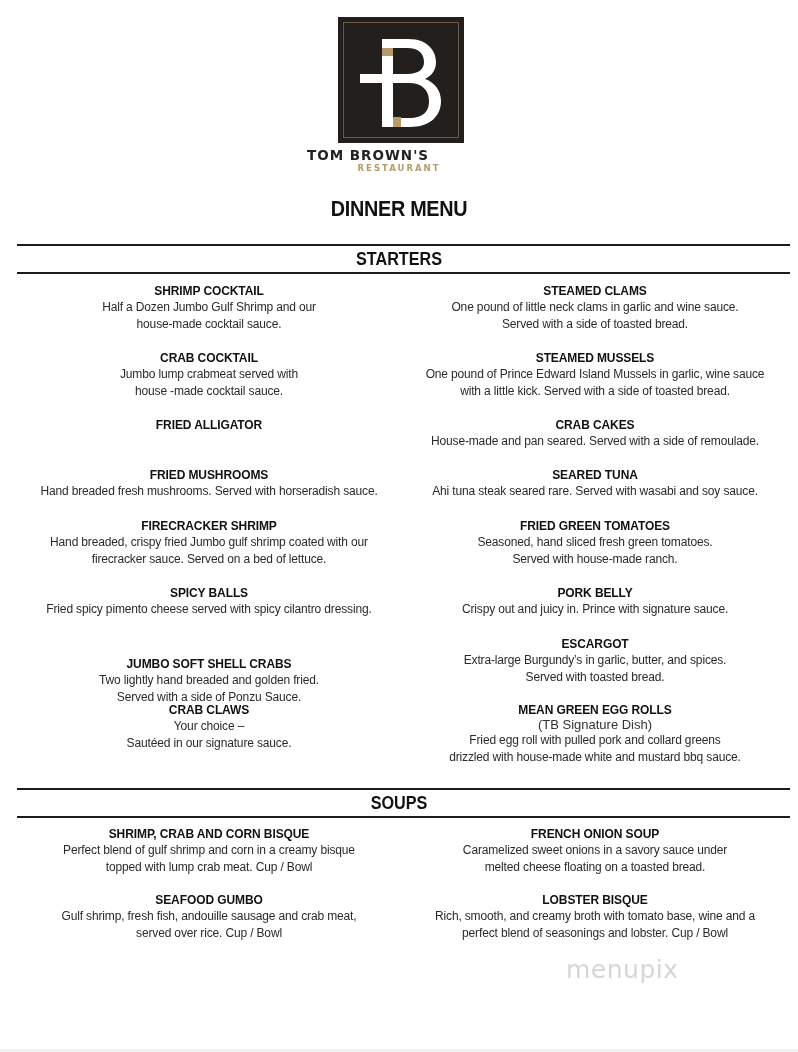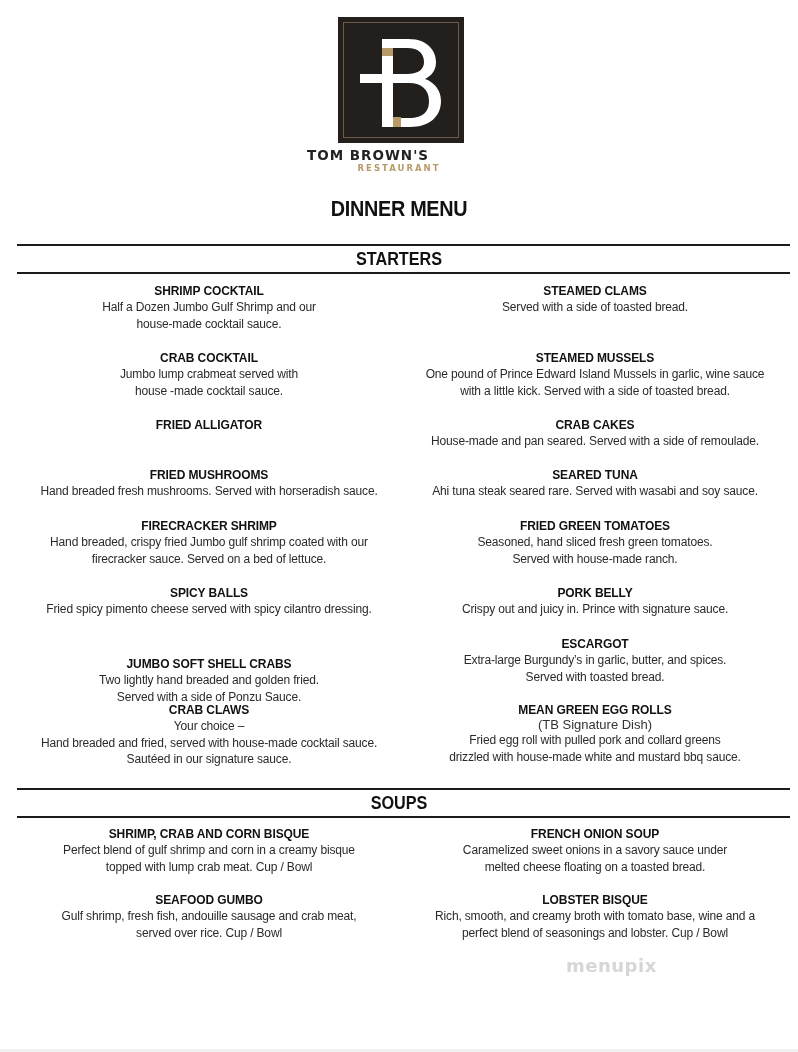--- a/index.html
+++ b/index.html
@@ -41,21 +41,21 @@
   .col.left { left: 0; width: 418px; }
   .col.right { left: 395px; width: 400px; }
   .item { position: absolute; left: 0; width: 100%; text-align: center; }
   .item .name {
     font-weight: bold; font-size: 12px; color: #111; line-height: 16px; letter-spacing: -0.1px;
   }
   .item .note { font-size: 13px; color: #333; line-height: 14px; }
   .item .desc { font-size: 12px; color: #2a2a2a; line-height: 16.5px; letter-spacing: -0.15px; }
   .watermark {
     position: absolute; left: 566px; top: 955px; font-family: "DejaVu Sans", sans-serif;
-    font-size: 18px; color: #d6d6d6; letter-spacing: 0.5px; font-weight: 700;
+    font-size: 25px; color: #d6d6d6; letter-spacing: 0.5px; font-weight: 400;
   }
   .bottom-edge { position: absolute; left: 0; top: 1049px; width: 798px; height: 3px; background: #f0f0f0; }
 </style>
 </head>
 <body>
 
 <div class="logo-wrap">
   <div class="logo-box">
     <div class="inner"></div>
     <svg width="126" height="126" viewBox="0 0 126 126">
@@ -108,28 +108,28 @@
     <div class="desc">Fried spicy pimento cheese served with spicy cilantro dressing.</div>
   </div>
   <div class="item" style="top:373px">
     <div class="name">JUMBO SOFT SHELL CRABS</div>
     <div class="desc">Two lightly hand breaded and golden fried.</div>
     <div class="desc">Served with a side of Ponzu Sauce.</div>
   </div>
   <div class="item" style="top:419px">
     <div class="name">CRAB CLAWS</div>
     <div class="desc">Your choice –</div>
-    <div class="desc">Hand breaded and fried, served with house-made cocktail sauce.</div>
     <div class="desc">Sautéed in our signature sauce.</div>
   </div>
 </div>
 
 <div class="col right" style="top:283px">
   <div class="item" style="top:0px">
     <div class="name">STEAMED CLAMS</div>
+    <div class="desc">One pound of little neck clams in garlic and wine sauce.</div>
     <div class="desc">Served with a side of toasted bread.</div>
   </div>
   <div class="item" style="top:67px">
     <div class="name">STEAMED MUSSELS</div>
     <div class="desc">One pound of Prince Edward Island Mussels in garlic, wine sauce</div>
     <div class="desc">with a little kick.  Served with a side of toasted bread.</div>
   </div>
   <div class="item" style="top:134px">
     <div class="name">CRAB CAKES</div>
     <div class="desc">House-made and pan seared.  Served with a side of remoulade.</div>

